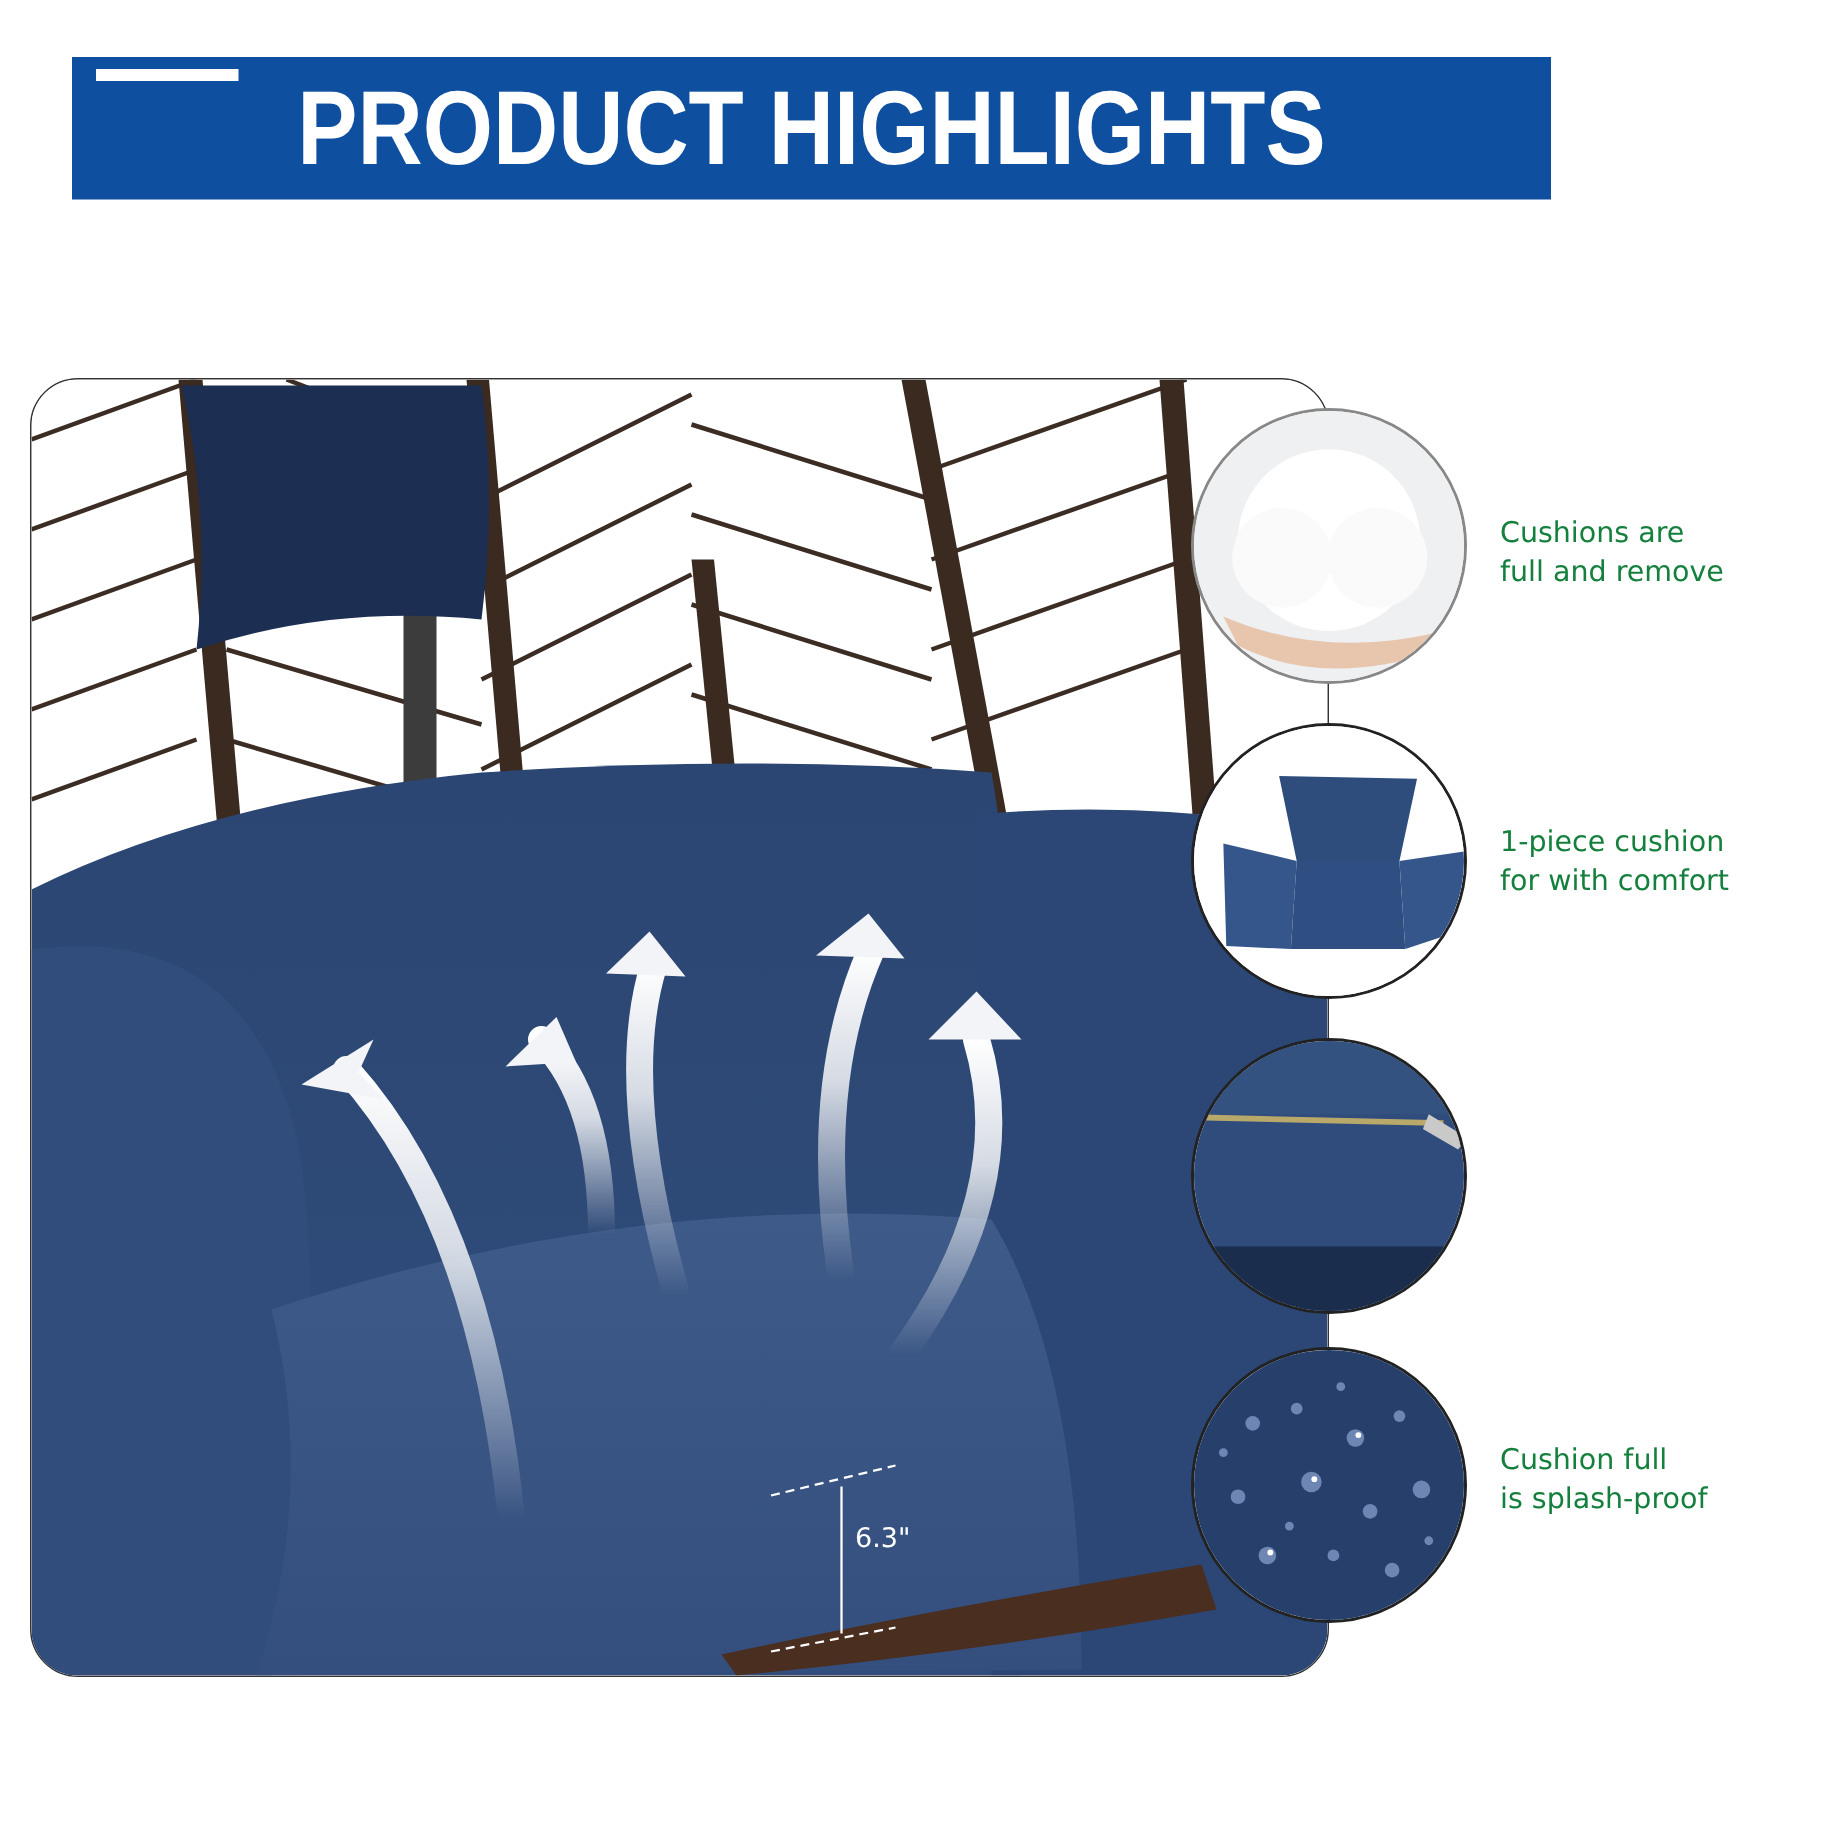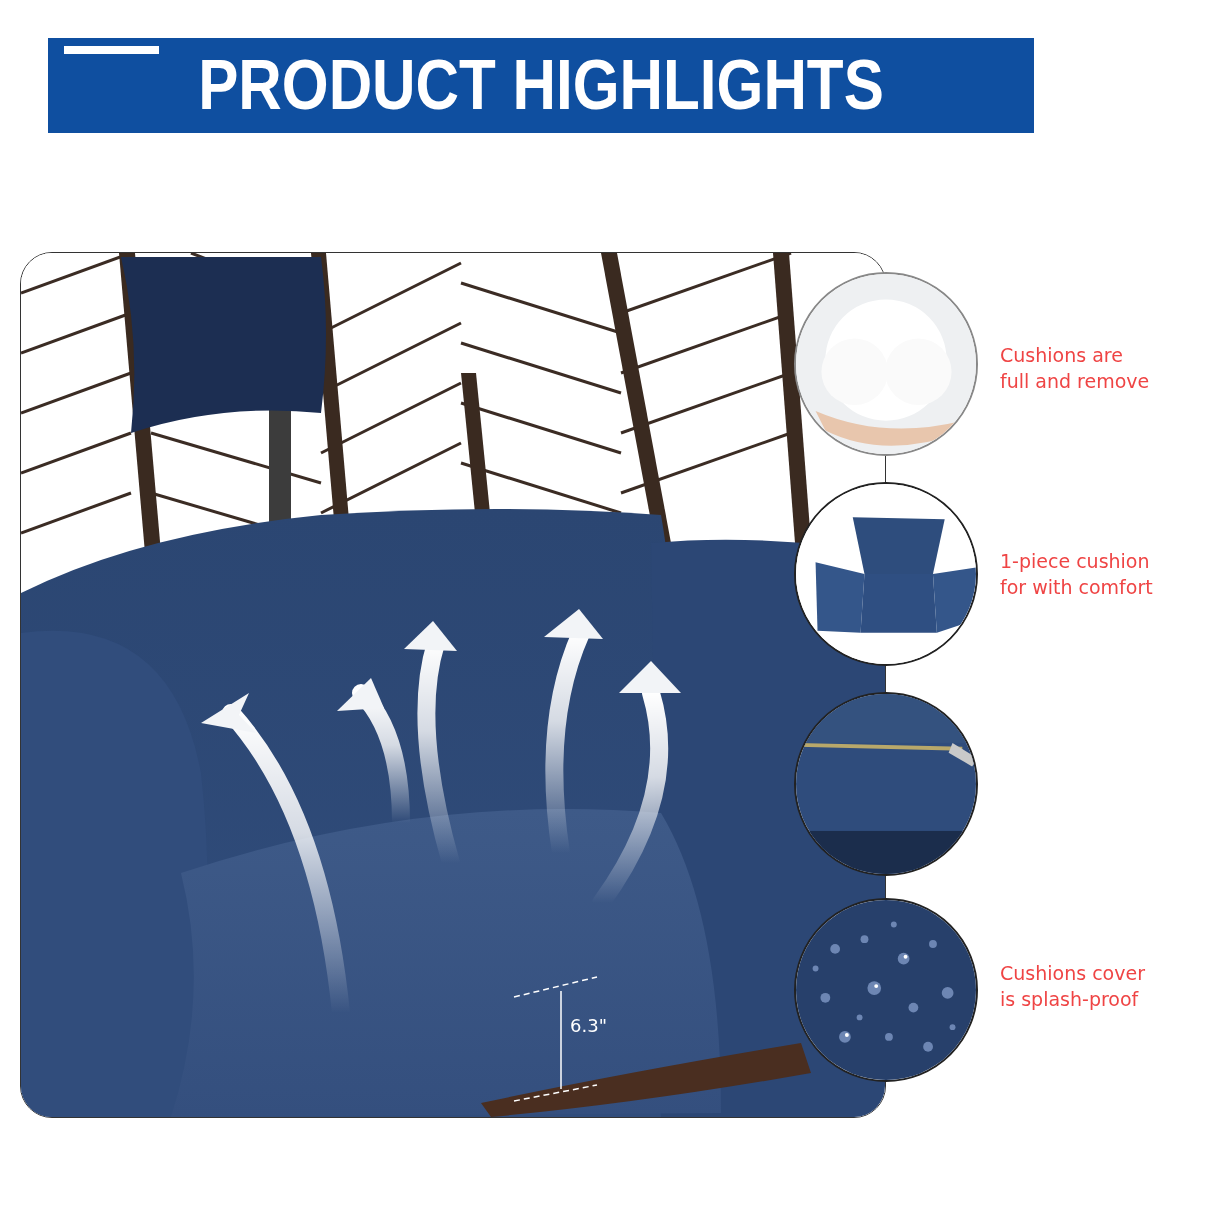--- a/index.html
+++ b/index.html
@@ -9,21 +9,21 @@
   .banner-title{position:absolute;left:0;right:0;top:6px;text-align:center;color:#fff;font-family:"Liberation Sans",sans-serif;font-weight:bold;font-size:70px;letter-spacing:0px;transform:scaleX(0.86);transform-origin:center;line-height:82px;}
   .banner-dots{position:absolute;left:1180px;top:20px;width:10px;}
   .banner-dots span{display:block;width:9px;height:9px;border-radius:50%;background:#fff;margin-bottom:17px;}
 
   .frame{position:absolute;left:20px;top:252px;width:864px;height:864px;border:1.5px solid #333;border-radius:32px;overflow:hidden;background:#fff;}
   .photo{position:absolute;left:0;top:0;width:100%;height:100%;}
 
   .feature{position:absolute;left:794px;width:184px;height:184px;}
   .circle{position:absolute;left:0;top:0;width:184px;height:184px;border-radius:50%;border:2px solid #222;box-sizing:border-box;overflow:hidden;background:#fff;}
   .circle svg{width:100%;height:100%;display:block;}
-  .feature-text{position:absolute;left:206px;top:0;width:210px;font-family:"DejaVu Sans",sans-serif;font-size:19px;line-height:26px;color:#ef4444;}
+  .feature-text{position:absolute;left:206px;top:0;width:210px;font-family:"DejaVu Sans",sans-serif;font-size:19px;line-height:26px;color:#15803d;}
   .dim-label{position:absolute;left:570px;top:1015px;color:#fff;font-family:"DejaVu Sans",sans-serif;font-size:18px;}
 </style>
 </head>
 <body>
 
 <div class="banner">
   <div class="banner-dash"></div>
   <div class="banner-title">PRODUCT HIGHLIGHTS</div>
   <div class="banner-dots">
       <span></span>
@@ -184,16 +184,16 @@
           <circle cx="20" cy="70" r="3"></circle>
       </g>
       <g fill="#fff">
           <circle cx="82" cy="88" r="2"></circle>
           <circle cx="112" cy="58" r="2"></circle>
           <circle cx="52" cy="138" r="2"></circle>
         </g>
       </svg>
   </div>
   <div class="feature-text" style="top:62px">
-    <div>Cushions cover</div>
+    <div>Cushion full</div>
     <div>is splash-proof</div>
   </div>
 </div>
 
 </body></html>

